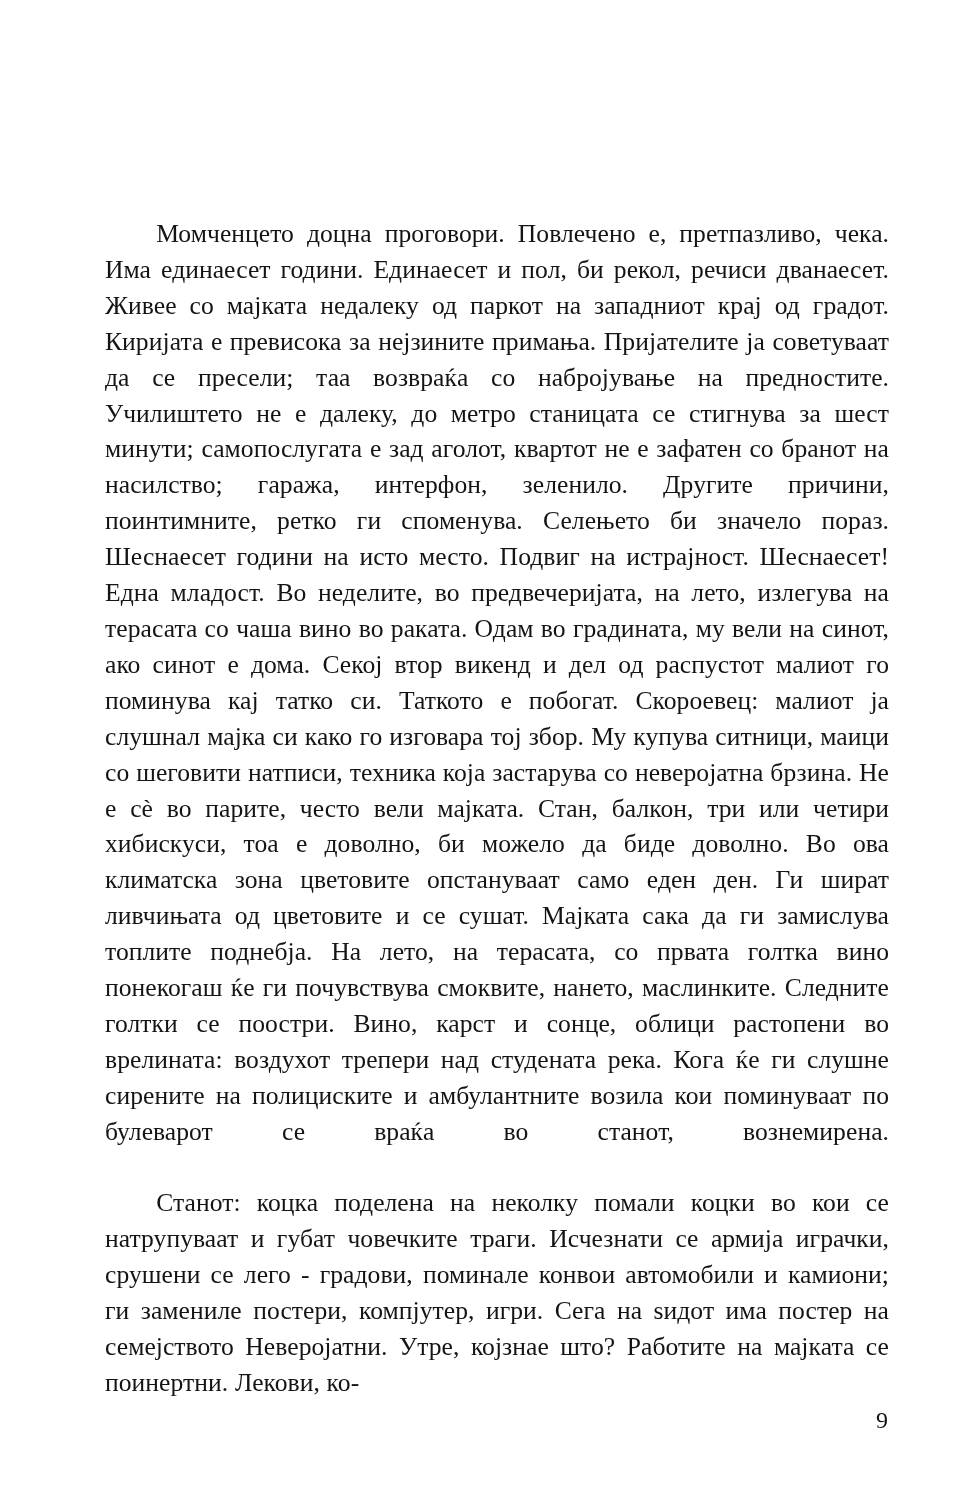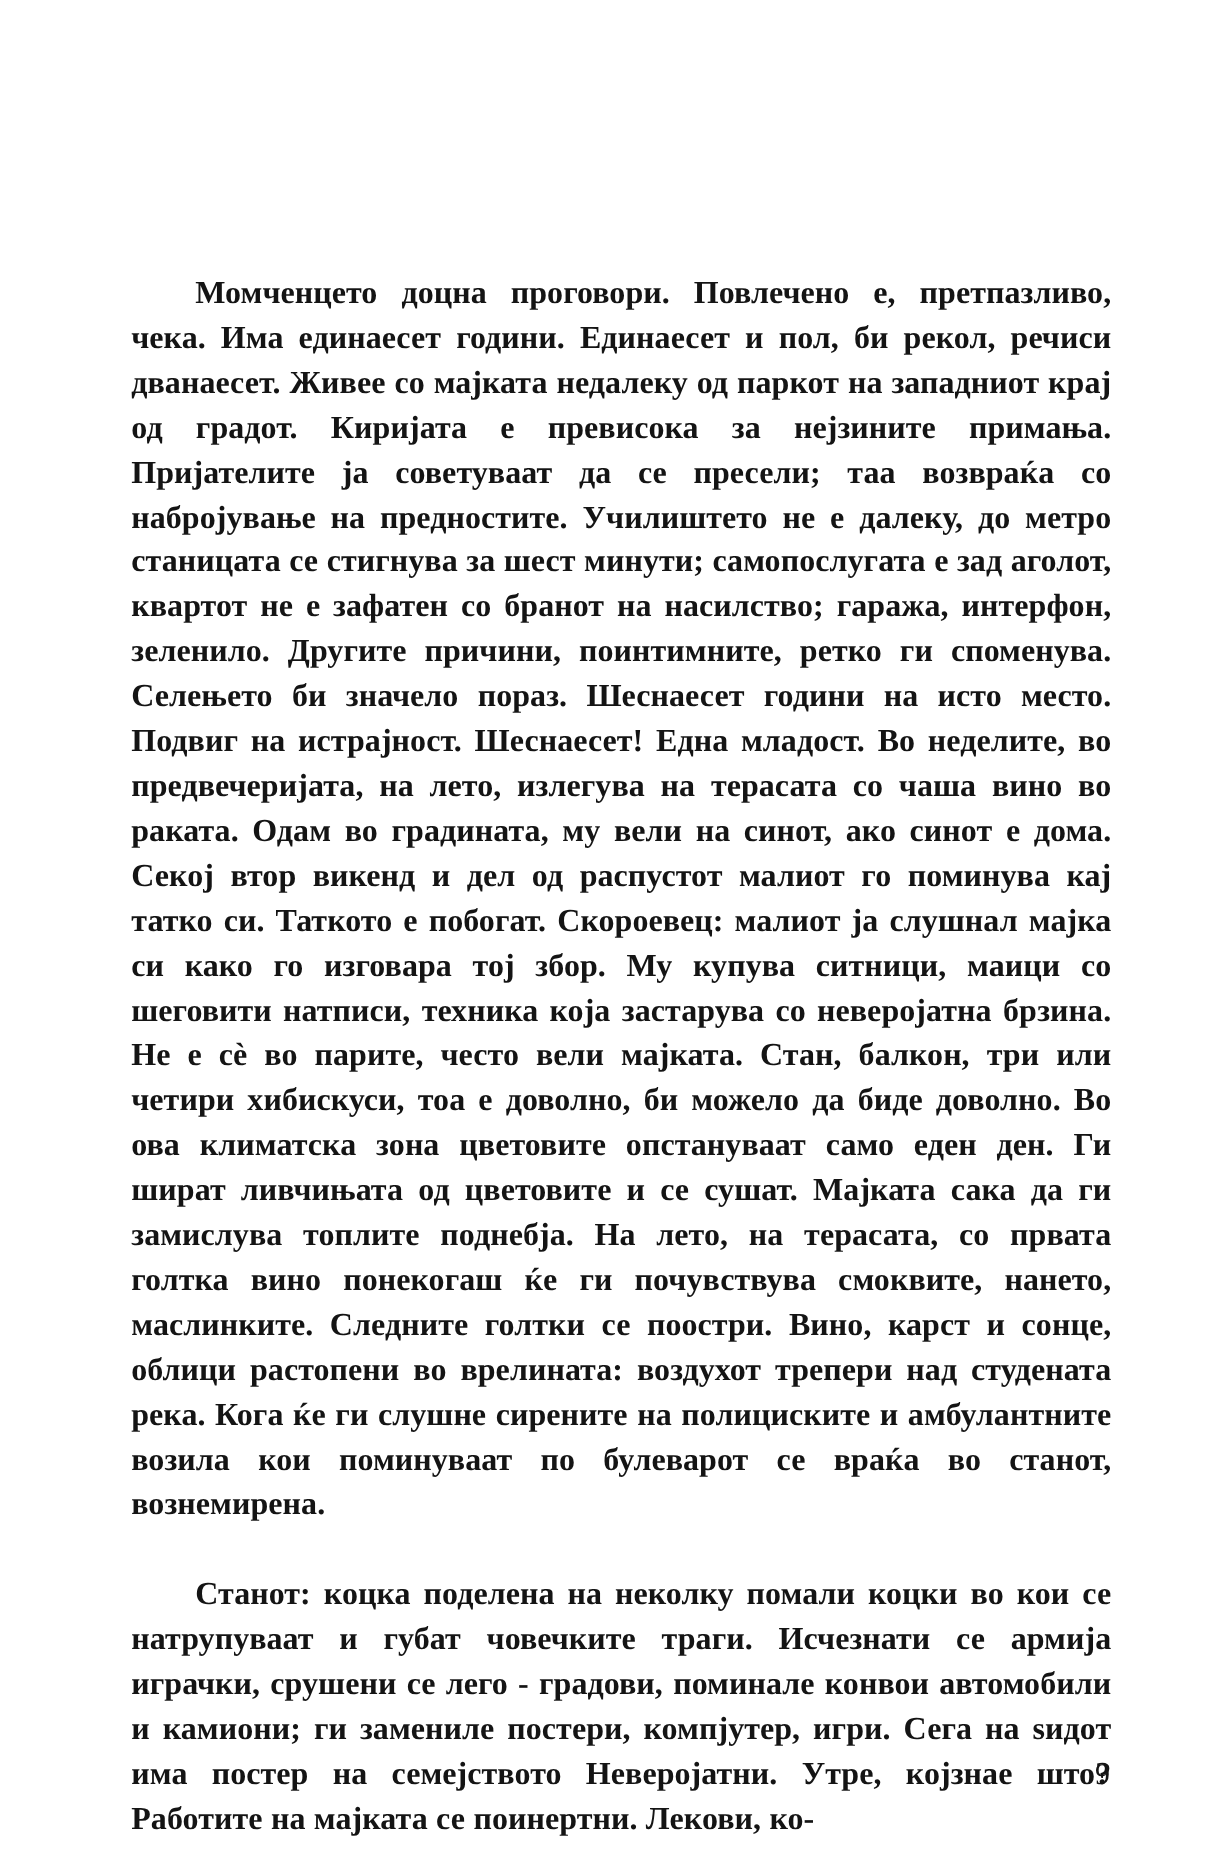--- a/index.html
+++ b/index.html
@@ -28,21 +28,20 @@
     margin: 0;
     font-size: 25.6px;
     line-height: 35.9px;
     color: #141414;
     text-align: justify;
     text-justify: inter-word;
     hyphens: manual;
     -webkit-hyphens: manual;
     word-spacing: 0.01em;
     letter-spacing: 0.002em;
-    font-weight: bold;
   }
   .para.indent {
     text-indent: 2.0em;
   }
   
   .para::after {
     content: "";
     display: inline-block;
     width: 100%;
   }

